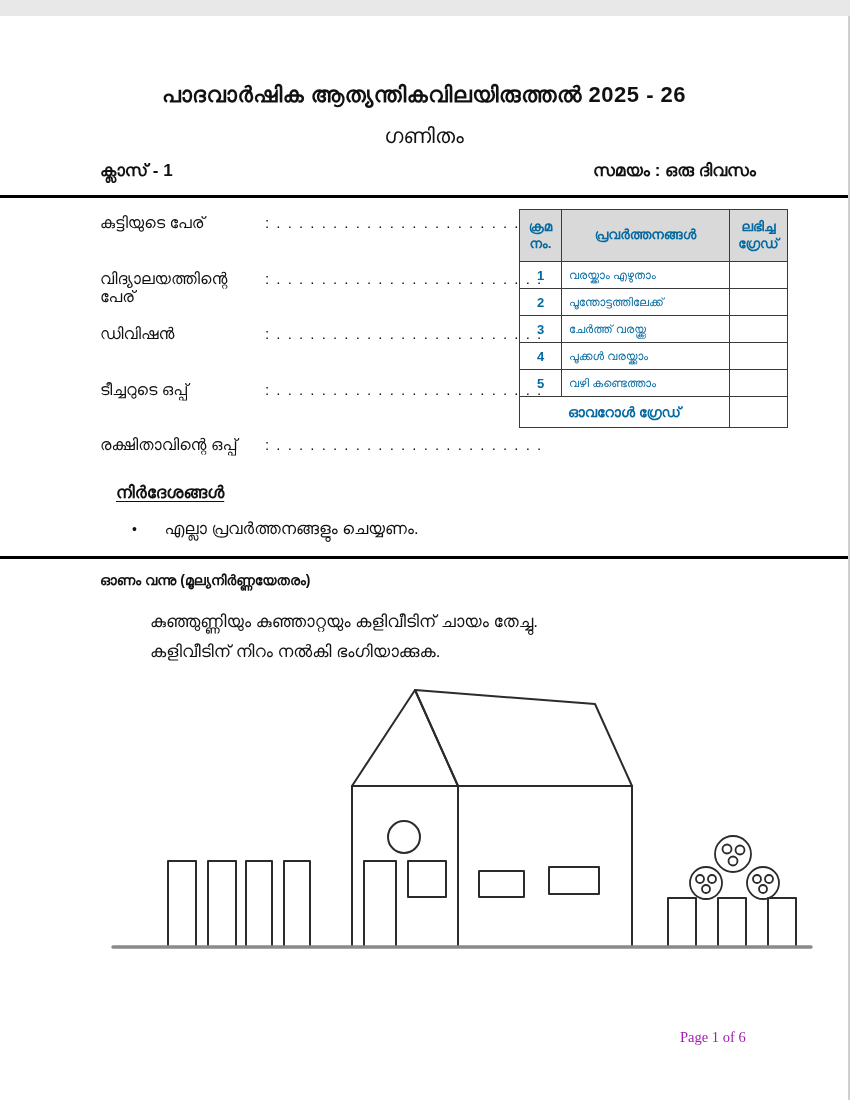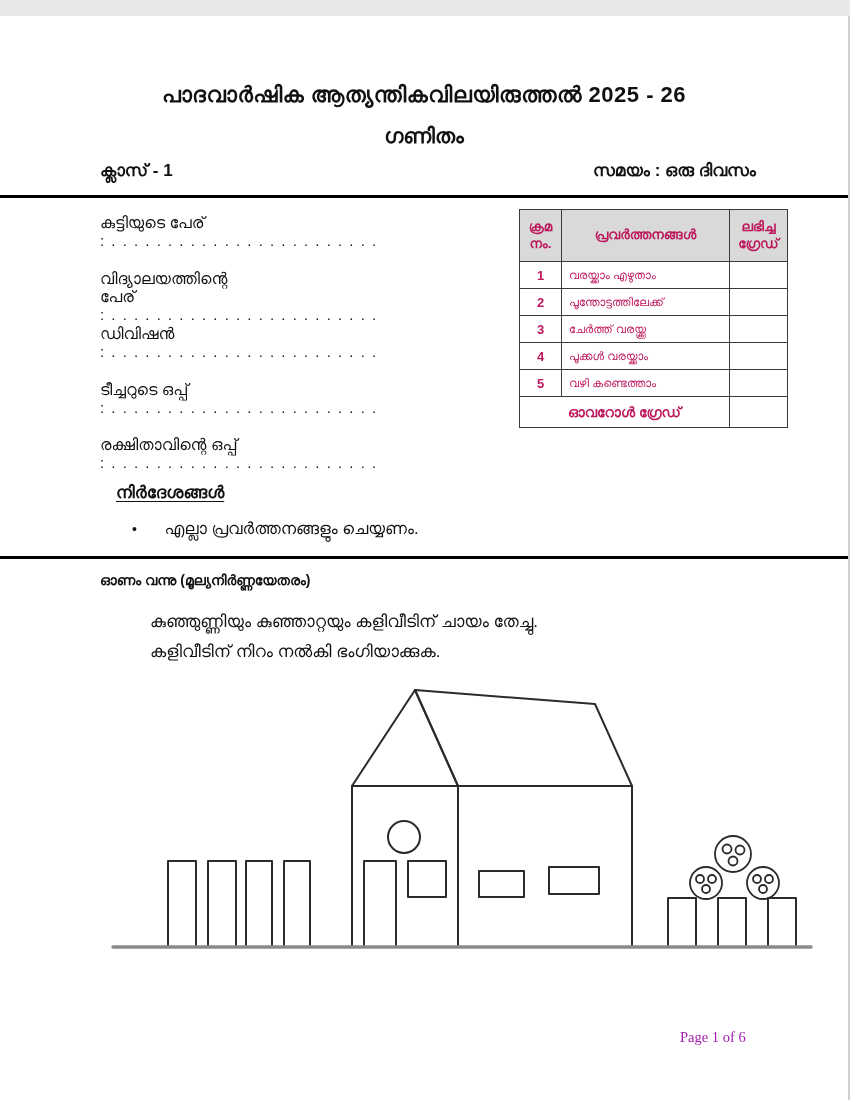--- a/index.html
+++ b/index.html
@@ -9,42 +9,42 @@
     position:relative; width:850px; height:1100px; background:#ffffff;
     margin:16px auto; overflow:hidden;
     border-right:2px solid #cfcfcf; border-bottom:3px solid #bdbdbd;
   }
   .title {
     position:absolute; top:66px; left:0; width:100%;
     text-align:center; font-size:22px; font-weight:bold; letter-spacing:.5px;
   }
   .subject {
     position:absolute; top:108px; left:0; width:100%;
-    text-align:center; font-size:21px; font-weight:bold;
+    text-align:center; font-size:21px; font-weight:normal;
   }
   .meta-row {
     position:absolute; top:145px; left:100px; right:92px;
     display:flex; justify-content:space-between;
     font-size:17px; font-weight:bold;
   }
   .hrule { position:absolute; left:0; width:100%; height:2.5px; background:#000; }
   .rule-1 { top:179px; }
   .rule-2 { top:540px; }
 
   
   .form { position:absolute; top:198px; left:100px; width:410px; }
-  .form-row { display:flex; align-items:flex-start; height:31px; margin-bottom:24.5px; font-size:16px;flex-direction:column; }
+  .form-row { display:flex; align-items:flex-start; height:31px; margin-bottom:24.5px; font-size:16px; }
   .form-label { width:165px; flex-shrink:0; }
   .form-dots { white-space:nowrap; letter-spacing:1.5px; font-size:15px; color:#111; }
 
   
   .grade-table {
     position:absolute; top:193px; left:519px;
     border-collapse:collapse; table-layout:fixed; width:268px;
-    color:#be185d;
+    color:#0369a1;
   }
   .grade-table th, .grade-table td { border:1.4px solid #3a3a3a; vertical-align:middle; }
   .grade-table thead th {
     background:#d9d9d9; font-weight:bold; font-size:13.5px;
     height:52px; padding:2px 3px; text-align:center; line-height:1.25;
   }
   .col-no { width:42px; }
   .col-act { width:168px; }
   .col-grade { width:58px;font-family:Liberation Serif, serif; }
   .grade-table tbody td { height:27px; }

